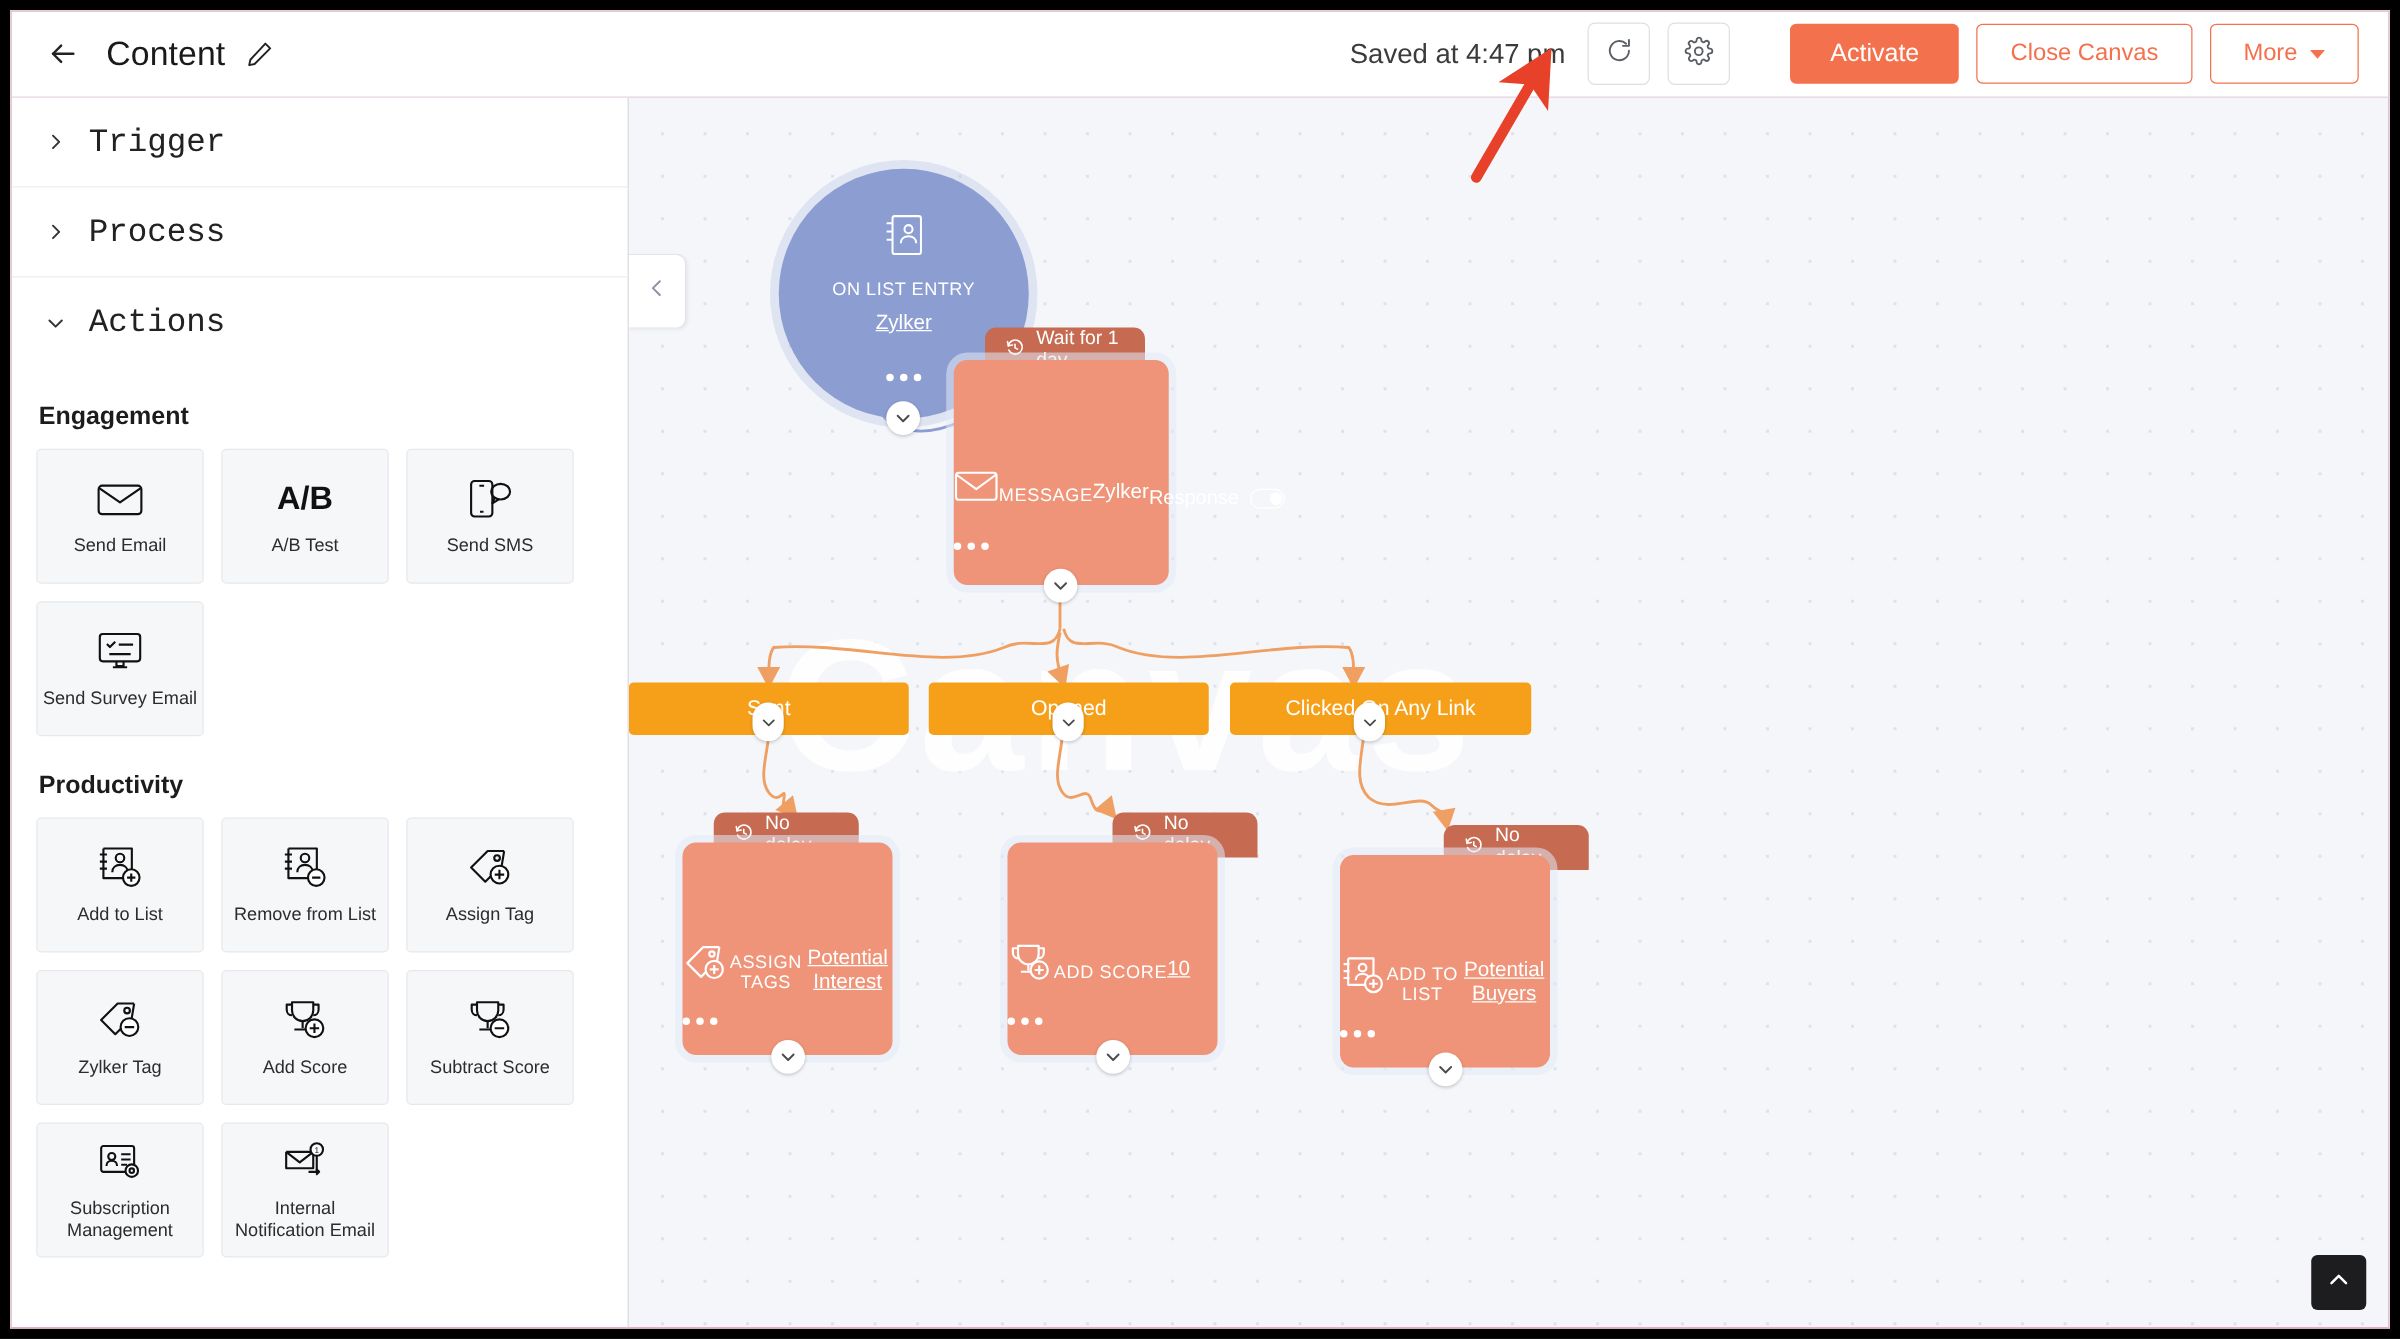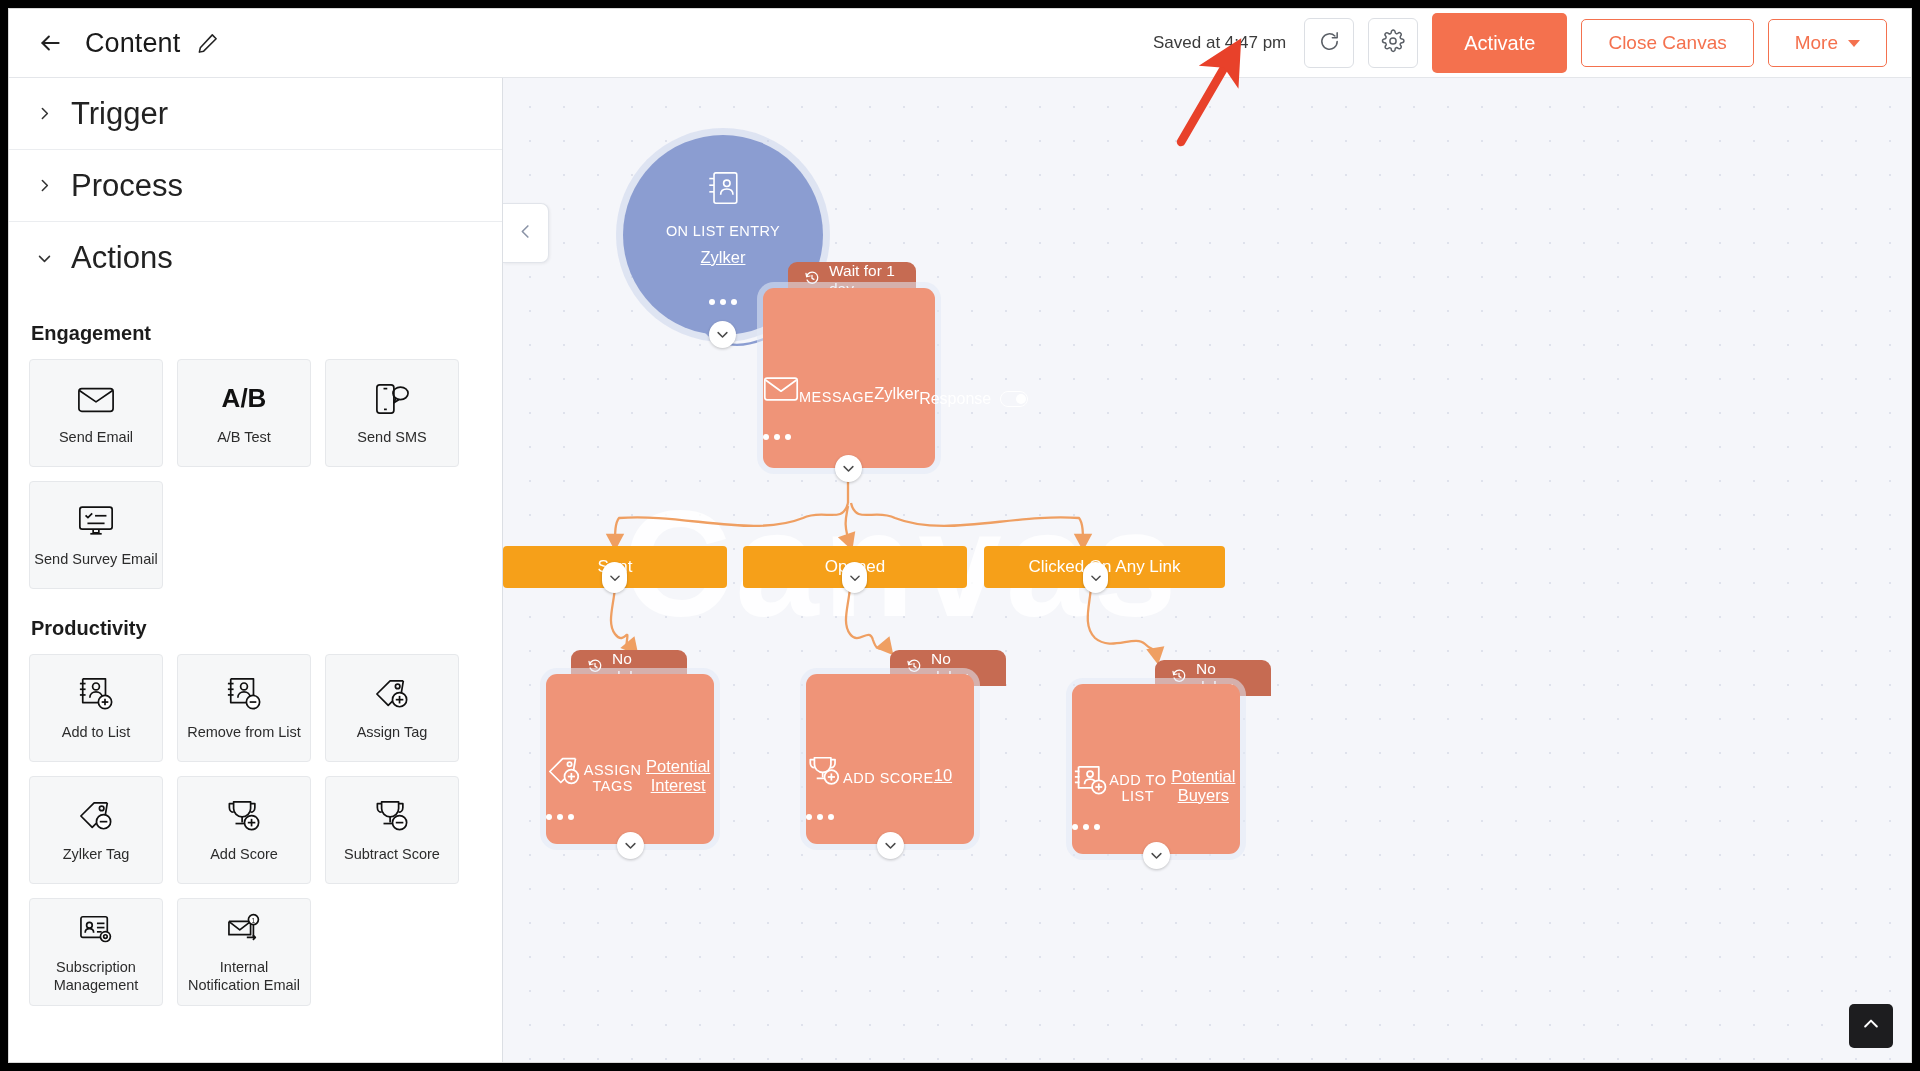--- a/index.html
+++ b/index.html
@@ -47,43 +47,43 @@
     display:flex; align-items:center; justify-content:center;
     cursor: pointer;
   }
   .header-right {
     margin-left: auto;
     display: flex; align-items: center;
     padding-right: 24px;
     gap: 14px;
   }
   .saved-text {
-    font-size: 17px;
+    font-size: 22px;
     color: #3b3b3b;
     margin-right: 4px;
   }
   .icon-btn {
     width: 50px; height: 50px;
     border: 1px solid #dcdfe4;
     border-radius: 6px;
     background: #fff;
     display:flex; align-items:center; justify-content:center;
     cursor:pointer;
   }
   .btn-activate {
-    height: 60px;
+    height: 48px;
     padding: 0 32px;
     background: #f4714e;
     color: #fff;
     border: none;
     border-radius: 5px;
     font-size: 20px;
     font-family: "Liberation Sans", sans-serif;
     cursor: pointer;
-    display:flex; align-items:center; justify-content:center;
+    display:flex; align-items:center; justify-content:center;margin-left:34px;
   }
   .btn-outline {
     height: 48px;
     padding: 0 26px;
     background: #fff;
     color: #f4714e;
     border: 1px solid #f4714e;
     border-radius: 5px;
     font-size: 19px;
     font-family: "Liberation Sans", sans-serif;
@@ -114,22 +114,23 @@
     padding-left: 24px;
     border-bottom: 1px solid #ebedf0;
     cursor: pointer;
   }
   .accordion .chev {
     width: 22px; height: 22px;
     display:flex; align-items:center; justify-content:center;
     margin-right: 16px;
   }
   .accordion .acc-label {
-    font-size: 31px;
+    font-size: 26px;
     color: #222;
+    font-family: Liberation Mono, monospace;
   }
   .section-head {
     font-size: 20px;
     font-weight: bold;
     color: #1c1c1c;
     padding: 28px 0 14px 22px;
   }
   .tile-grid {
     display: grid;
     grid-template-columns: repeat(3, 134px);

